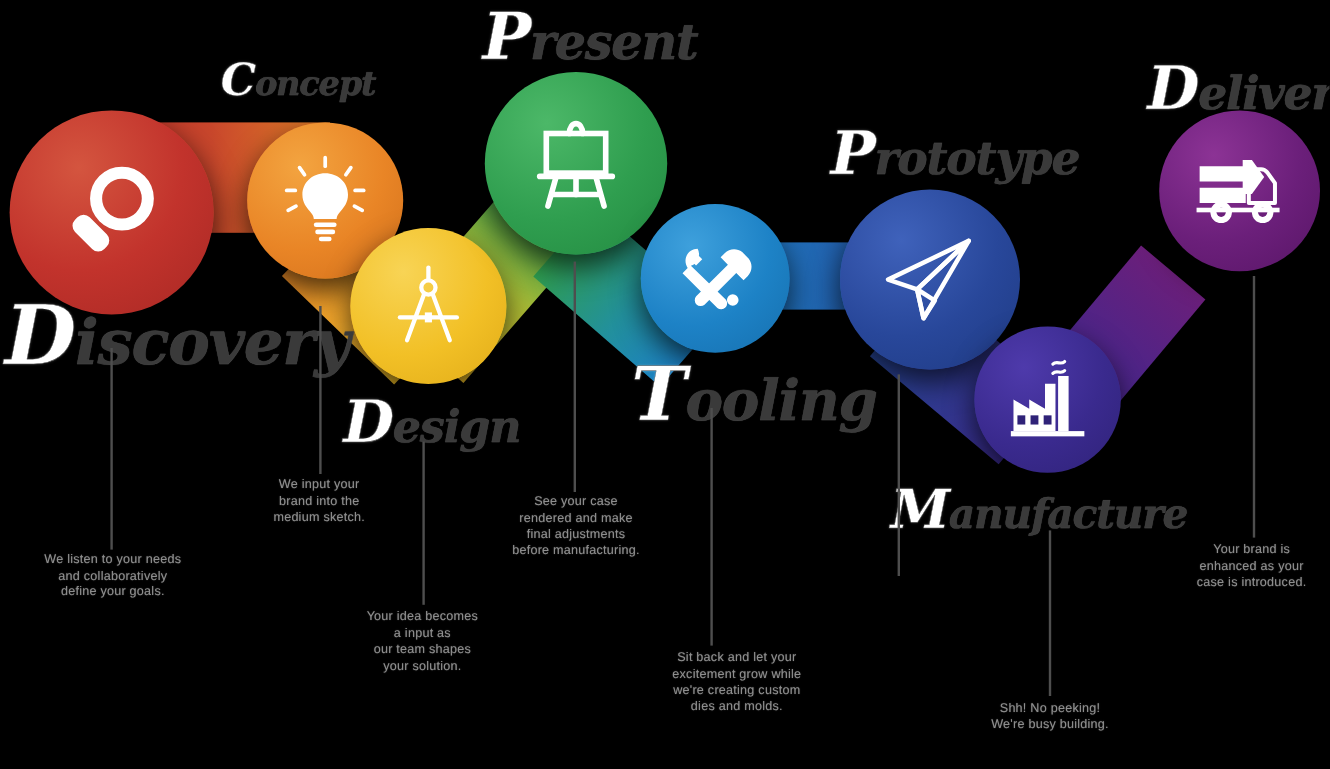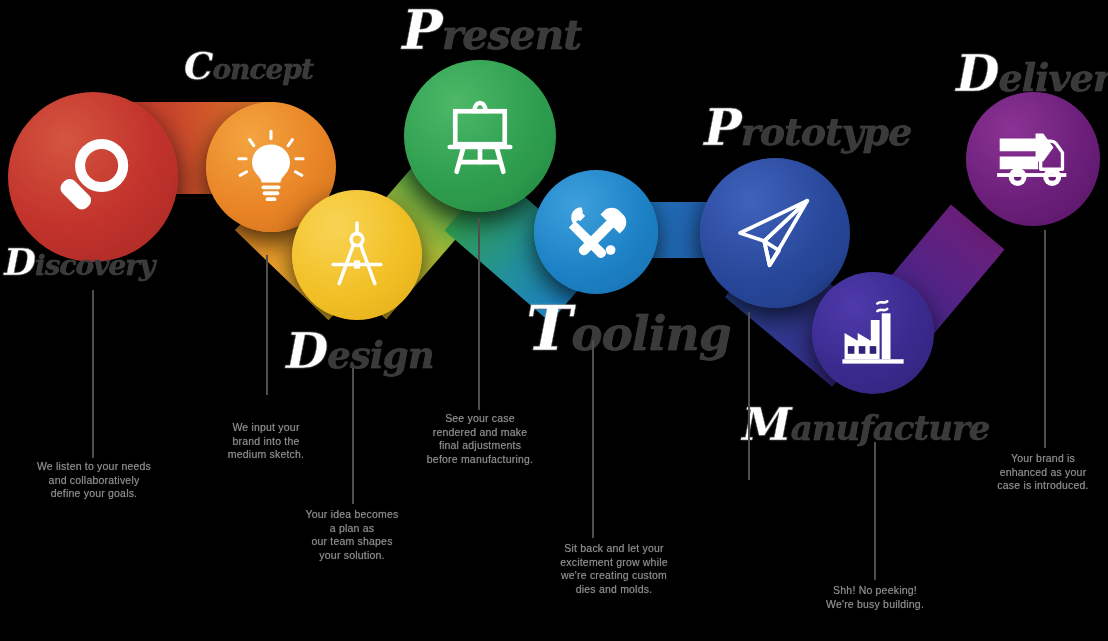--- a/index.html
+++ b/index.html
@@ -197,41 +197,41 @@
         <path d="M38 18h8c2 0 3 .8 4 2l5 7v13H38z" fill="none" stroke="#fff" stroke-width="2.6" stroke-linejoin="round"></path>
         <circle cx="20" cy="46" r="7"></circle>
           <circle cx="20" cy="46" r="3" fill="#6b1f7a"></circle>
         <circle cx="47" cy="46" r="7"></circle>
           <circle cx="47" cy="46" r="3" fill="#6b1f7a"></circle>
         <rect x="4" y="43" width="54" height="3"></rect>
       </svg>
     </span>
   </div>
 
-  <div class="heading" style="left:4px;top:240px;font-size:28px;">
+  <div class="heading" style="left:4px;top:240px;font-size:52px;">
     <span class="cap">D</span><span>iscovery</span>
   </div>
 
   <div class="heading" style="left:184px;top:44px;font-size:28px;">
     <span class="cap">C</span><span>oncept</span>
   </div>
 
   <div class="heading" style="left:286px;top:322px;font-size:37px;">
     <span class="cap">D</span><span>esign</span>
   </div>
 
   <div class="heading" style="left:402px;top:-2px;font-size:41px;">
     <span class="cap">P</span><span>resent</span>
   </div>
 
   <div class="heading" style="left:526px;top:292px;font-size:47px;">
     <span class="cap">T</span><span>ooling</span>
   </div>
 
-  <div class="heading" style="left:692px;top:98px;font-size:38px;margin-left:12px;">
+  <div class="heading" style="left:692px;top:98px;font-size:38px;">
     <span class="cap">P</span><span>rototype</span>
   </div>
 
   <div class="heading" style="left:742px;top:398px;font-size:34px;">
     <span class="cap">M</span><span>anufacture</span>
   </div>
 
   <div class="heading" style="left:956px;top:44px;font-size:38px;">
     <span class="cap">D</span><span>elivery</span>
   </div>
@@ -242,26 +242,26 @@
   <div class="stem" style="left:478px;top:218px;height:192px;"></div>
   <div class="stem" style="left:592px;top:340px;height:198px;"></div>
   <div class="stem" style="left:748px;top:312px;height:168px;"></div>
   <div class="stem" style="left:874px;top:442px;height:138px;"></div>
   <div class="stem" style="left:1044px;top:230px;height:218px;"></div>
 
   <div class="desc" style="left:10px;top:460px;width:168px;">We listen to your needs
 and collaboratively
 define your goals.</div>
 
-  <div class="desc" style="left:188px;top:398px;width:156px;margin-top:23px;">We input your
+  <div class="desc" style="left:188px;top:398px;width:156px;">We input your
 brand into the
 medium sketch.</div>
 
   <div class="desc" style="left:276px;top:508px;width:152px;">Your idea becomes
-a plan as
+a input as
 our team shapes
 your solution.</div>
 
   <div class="desc" style="left:404px;top:412px;width:152px;">See your case
 rendered and make
 final adjustments
 before manufacturing.</div>
 
   <div class="desc" style="left:532px;top:542px;width:164px;">Sit back and let your
 excitement grow while

